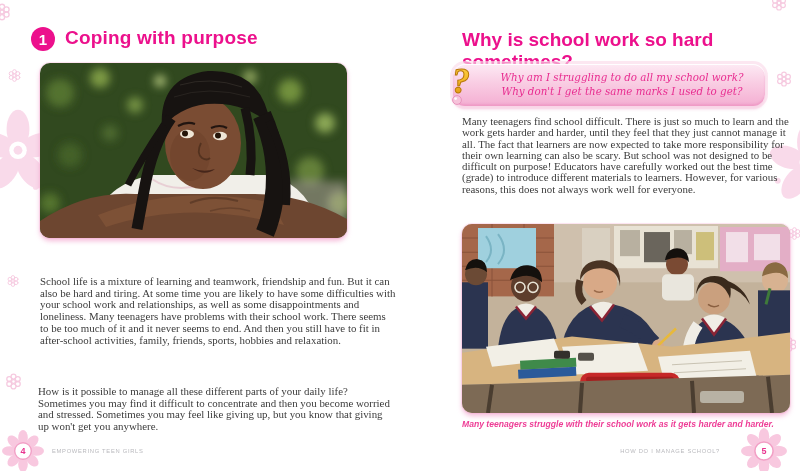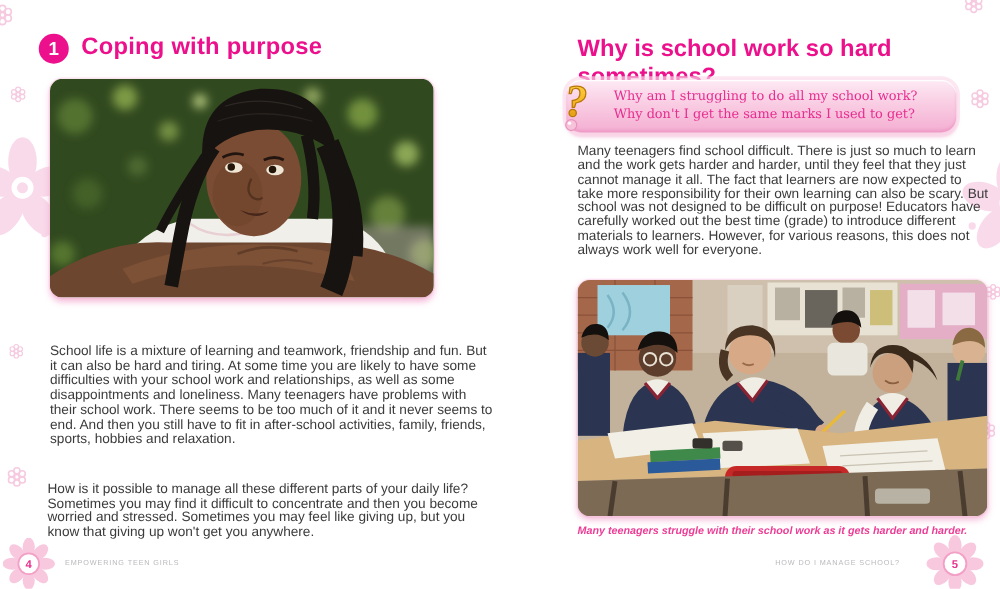--- a/index.html
+++ b/index.html
@@ -23,38 +23,38 @@
     box-shadow:0 3px 5px rgba(240,150,196,.65), 0 0 0 1px rgba(250,205,228,.45); }
   .photo svg { display:block; width:100%; height:100%; }
   .photo-left  { left:40px;  top:63px;  width:307px; height:175px; }
   .photo-right { left:462px; top:224px; width:328px; height:189px; }
 
   .caption { position:absolute; font-size:8.6px; line-height:11px; font-style:italic;
     color:#ee3d96; font-weight:bold; }
   .caption-left  { left:40px;  top:243px; width:356px; }
   .caption-right { left:462px; top:419px; width:330px; }
 
-  .bodytext { position:absolute; font-family:Liberation Sans, sans-serif; font-size:10.9px;
+  .bodytext { position:absolute; font-family:Liberation Serif, serif; font-size:10.9px;
     line-height:11.7px; color:#3b3b3b; }
   .para1 { left:40px; top:276px; width:356px; }
   .para2 { left:38px; top:372px; width:356px;margin-top:14px; }
   .para-right { left:462px; top:116px; width:330px; line-height:11.3px; }
 
   
   .right-heading { position:absolute; left:462px; top:29px; font-size:19px; font-weight:bold;
     color:#ec108c; }
 
   .q-bubble { position:absolute; left:453px; top:64px; width:312px; height:42px;
     border-radius:12px;
     background:linear-gradient(180deg,#fdeaf4 0%, #f9cde3 45%, #f4aed2 100%);
     box-shadow:0 0 0 3px rgba(250,218,234,.65), 0 3px 3px rgba(236,146,194,.5),
                inset 0 1px 0 rgba(255,255,255,.95), inset 0 -2px 2px rgba(233,130,184,.45); }
   .q-bubble-text { position:absolute; left:38px; top:6px; width:262px;
-    font-family:"DejaVu Serif", serif; font-size:10.3px; line-height:14px;
-    color:#e82d90; }
+    font-family:"DejaVu Serif", serif; font-style:italic; font-size:10.3px; line-height:14px;
+    color:#e82d90;text-align:center; }
   .q-icon { position:absolute; left:-5px; top:-4px; width:34px; height:48px; }
   .q-icon svg { display:block; width:100%; height:100%; }
 
   
   .footer-flower { position:absolute; }
   .footer-flower svg { display:block; width:100%; height:100%; }
   .flower-left  { left:2px;   top:430px; width:42px; height:42px; }
   .flower-right { left:741px; top:428px; width:46px; height:46px; }
   .page-num { position:absolute; width:100%; text-align:center; color:#e8338f;
     font-weight:bold; font-size:9px; }

